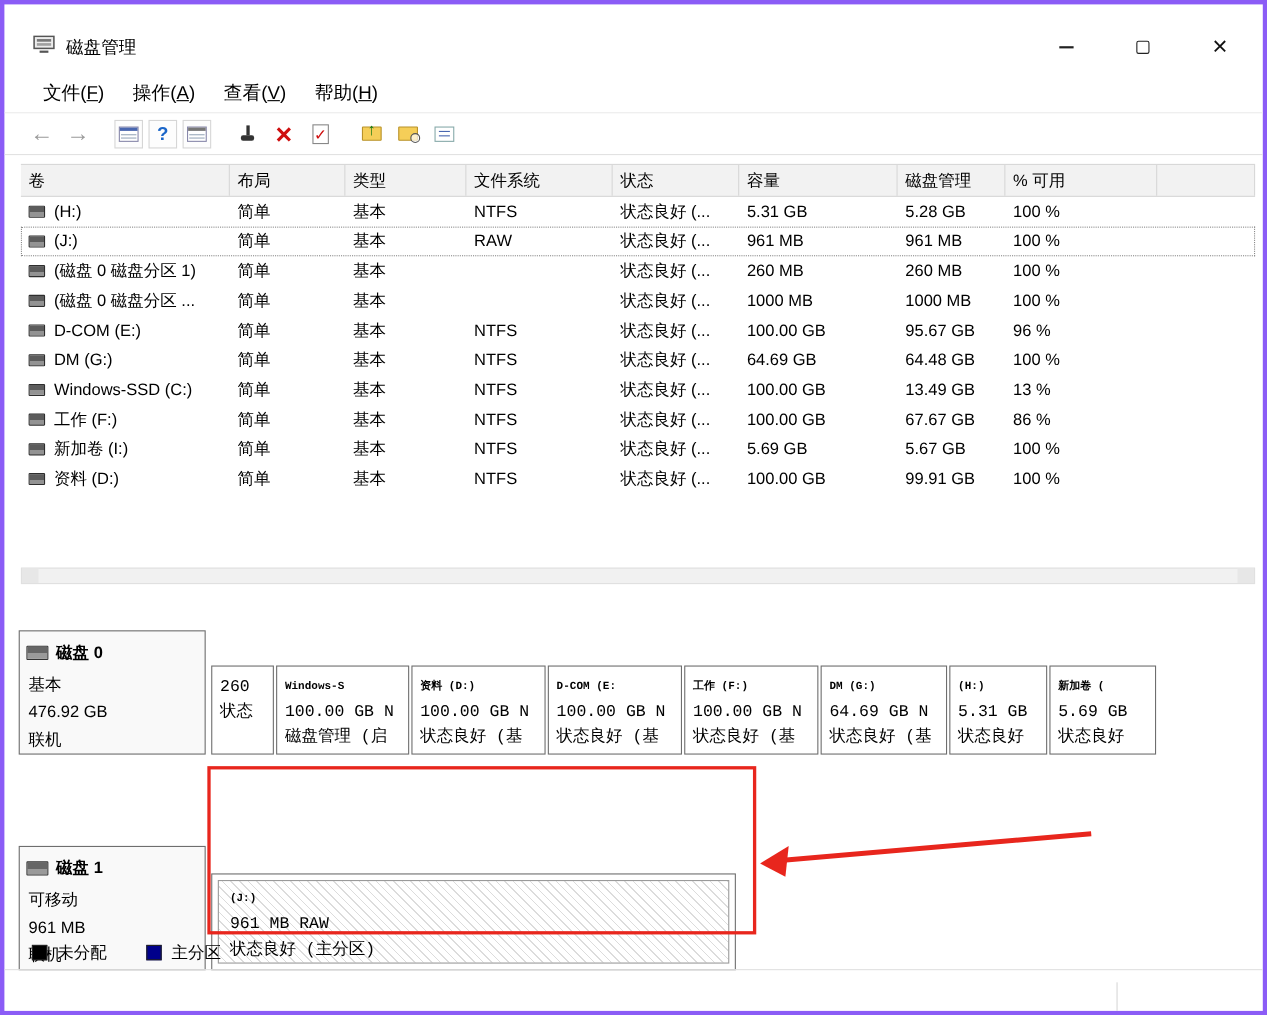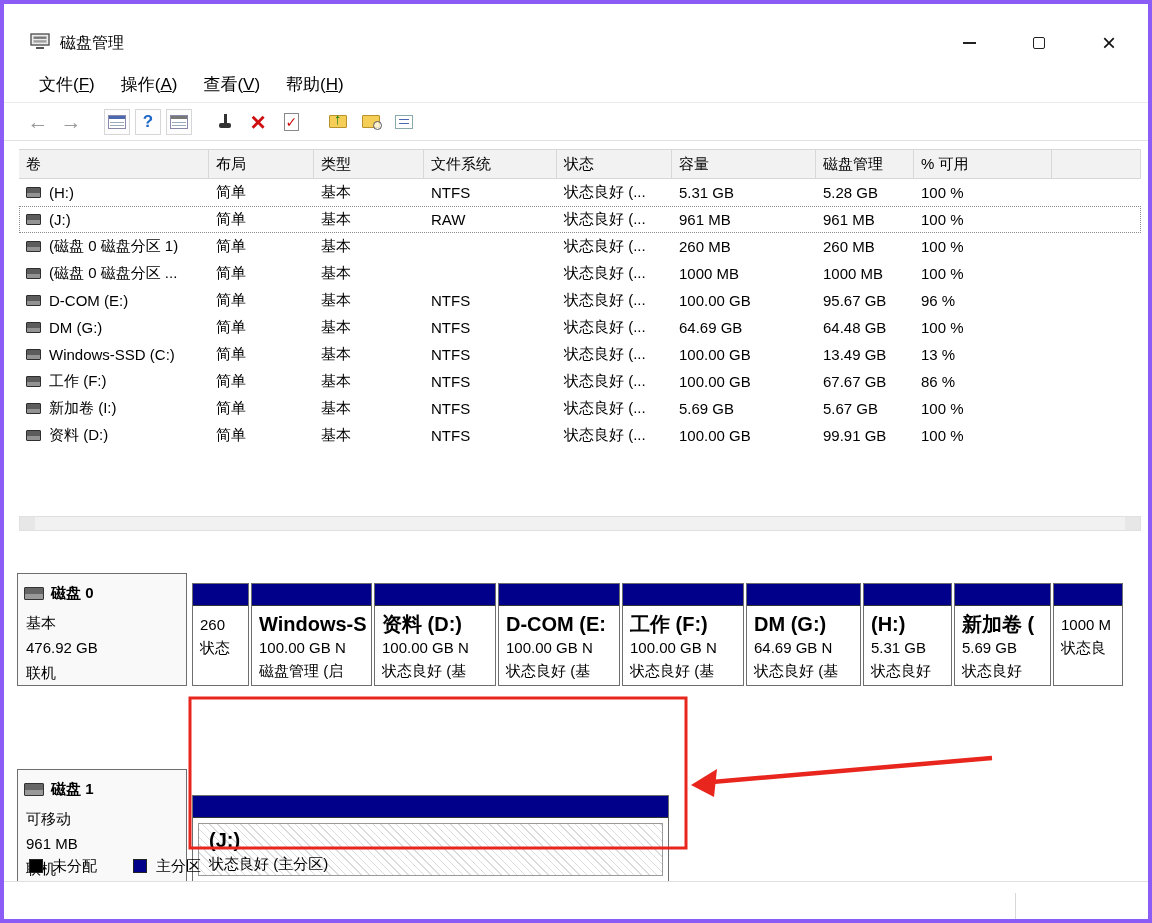--- a/index.html
+++ b/index.html
@@ -80,25 +80,25 @@
   .disk-row { position:absolute; left:13px; display:flex; align-items:flex-end; }
   #disk0 { top:532px; height:150px; }
   #disk1 { top:692px; height:186px; }
   .disk-info { width:170px; flex:none; border:1px solid #6e6e6e; background:#f9f9f9;
                padding:10px 4px 0 6px; }
   .disk-name { display:flex; align-items:center; gap:7px; font-weight:bold; font-size:15px; margin-bottom:7px; }
   .disk-icon { flex:none; width:20px; height:13px; border:1px solid #333; border-radius:1px;
                background:linear-gradient(#666 0 55%, #9a9a9a 55% 100%); }
   .disk-detail { font-size:15px; line-height:25px; padding-left:2px; }
   .parts { display:flex; margin-left:5px; }
-  .part { flex:none; display:flex; flex-direction:column; border:1px solid #6e6e6e;
-          background:#fff; margin-right:2px; }
+  .part { flex:none; display:flex; flex-direction:row; border:1px solid #6e6e6e;
+          background:#fff; margin-right:2px;font-family:Liberation Mono, monospace; }
   .pstrip { height:22px; flex:none; background:var(--pblue); border-bottom:1px solid #333; }
   .pbody { flex:1; padding:7px 3px 3px 7px; overflow:hidden; }
-  .ptitle { font-size:20px; font-weight:bold; line-height:23px; white-space:nowrap; }
+  .ptitle { font-size:10px; font-weight:bold; line-height:23px; white-space:nowrap; }
   .pline  { font-size:15px; line-height:23px; white-space:nowrap; }
   .pbody.hatched { padding:5px; }
   .hatchbox { height:100%; border:1px solid #9a9a9a; padding:5px 3px 0 10px;
               background:repeating-linear-gradient(45deg,#ffffff 0 4.5px,#dcdcdc 4.5px 5.5px); }
 
   
   .legend { position:absolute; top:851px; left:25px; display:flex; align-items:center; gap:36px; height:22px; }
   .legend-item { display:flex; align-items:center; gap:9px; font-size:15px; }
   .legend-swatch { width:14px; height:14px; border:1px solid #222; display:block; }
 
@@ -397,45 +397,39 @@
             </div>
           </div>
           <div class="part" style="width: 97px;">
             <div class="pstrip"></div>
             <div class="pbody">
               <div class="ptitle">新加卷 (</div>
               <div class="pline">5.69 GB</div>
               <div class="pline">状态良好</div>
             </div>
           </div>
-          <div class="part" style="width: 70px;">
-            <div class="pstrip"></div>
-            <div class="pbody">
-              <div class="pline">1000 M</div>
-              <div class="pline">状态良</div>
-            </div>
-          </div>
         </div>
       </div>
       <div class="disk-row" id="disk1">
         <div class="disk-info">
           <div class="disk-name">
             <span class="disk-icon"></span>
             <span>磁盘 1</span>
           </div>
           <div class="disk-detail">可移动</div>
           <div class="disk-detail">961 MB</div>
           <div class="disk-detail">联机</div>
         </div>
         <div class="parts">
           <div class="part" style="width: 477px;">
             <div class="pstrip"></div>
             <div class="pbody hatched">
               <div class="hatchbox">
                 <div class="ptitle">(J:)</div>
+                <div class="pline">961 MB RAW</div>
                 <div class="pline">状态良好 (主分区)</div>
               </div>
             </div>
           </div>
         </div>
       </div>
     </div>
 
   <div class="legend" id="legend">
       <div class="legend-item">

